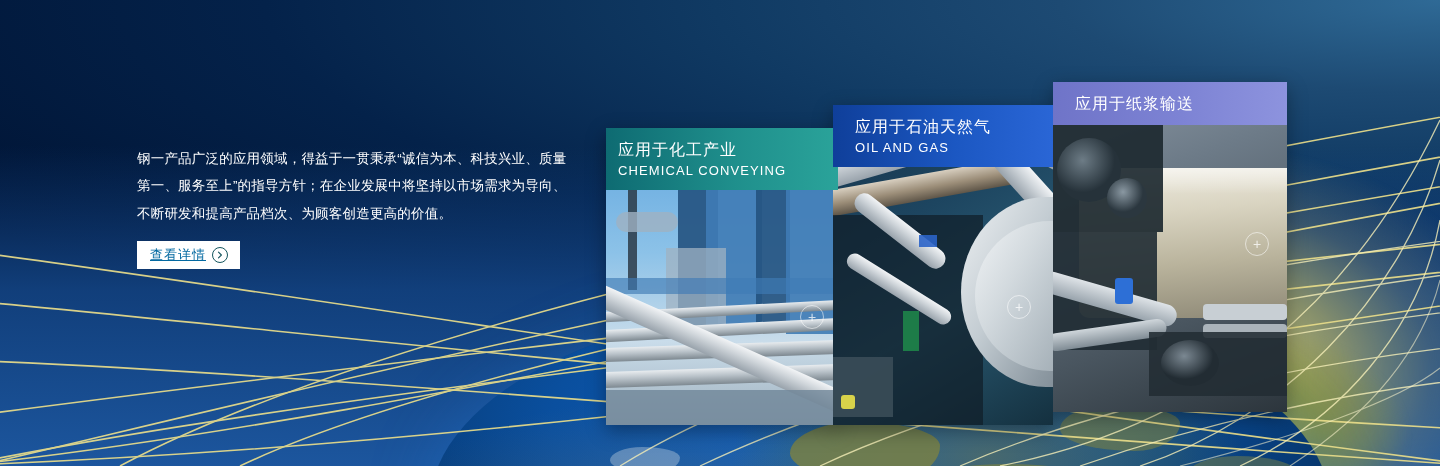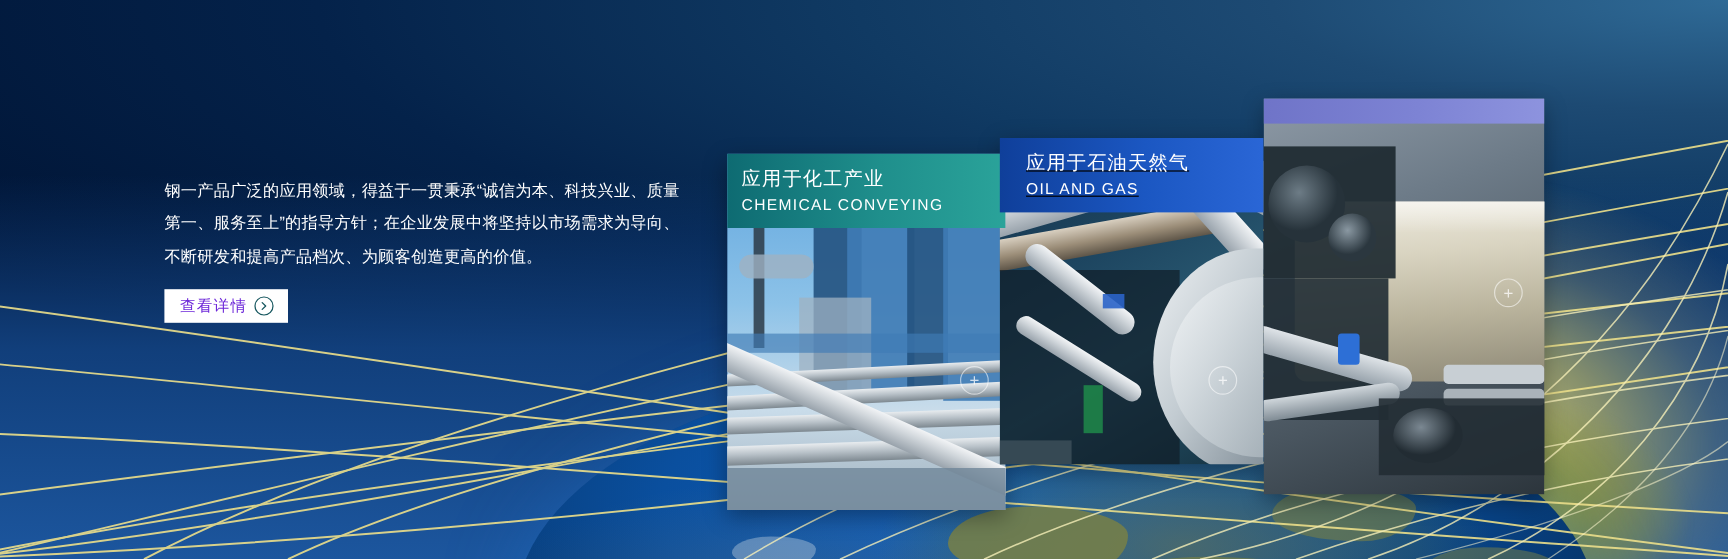--- a/index.html
+++ b/index.html
@@ -61,23 +61,23 @@
     paint-order:stroke fill;
     text-shadow:0 2px 2px rgba(0,0,0,.35);
   }
   .desc{
     margin:14px 0 0 0;width:440px;
     font-size:13.5px;line-height:2.02;color:#ffffff;letter-spacing:.2px;
   }
   .more-btn{
     display:inline-flex;align-items:center;gap:6px;
     margin-top:14px;padding:6px 12px 6px 13px;
-    background:#ffffff;color:#6d28d9;
+    background:#ffffff;color:#0369a1;
     font-size:13px;line-height:1;letter-spacing:1px;
-    border:0;cursor:pointer;
+    border:0;cursor:pointer;text-decoration:underline;
   }
   .more-btn .arrow-circle{
     width:14px;height:14px;flex:0 0 14px;border:1px solid #15565e;border-radius:50%;
     display:inline-flex;align-items:center;justify-content:center;
   }
   .more-btn .arrow-circle svg{display:block;}
   
   .card{position:absolute;overflow:hidden;box-shadow:0 6px 18px rgba(0,0,0,.35);}
   .card .cap{
     position:relative;z-index:3;padding:11px 0 10px 22px;color:#fff;
@@ -89,21 +89,21 @@
   .plus{
     position:absolute;z-index:4;width:22px;height:22px;border-radius:50%;
     border:1px solid rgba(255,255,255,.55);
     display:flex;align-items:center;justify-content:center;
     color:rgba(255,255,255,.75);font-size:14px;line-height:1;
   }
   
   #card-chemical{left:606px;top:128px;width:232px;height:297px;}
   #card-chemical .cap{background:linear-gradient(90deg,#0e6b72 0%,#1f8f8c 55%,#2aa39a 100%);padding-left:12px;}
   
-  #card-oil{left:833px;top:115px;width:220px;height:272px;text-decoration:underline;}
+  #card-oil{left:833px;top:105px;width:220px;height:320px;}
   #card-oil .cap{background:linear-gradient(90deg,#0f3f9a 0%,#1b57c2 55%,#2a66d6 100%);}
   
   #card-pulp{left:1053px;top:82px;width:234px;height:330px;}
   #card-pulp .cap{background:linear-gradient(90deg,#6f74c8 0%,#7d83d4 55%,#8d93de 100%);}
   .pipe{position:absolute;background:linear-gradient(180deg,#f2f4f6 0%,#cfd5da 40%,#98a2ab 100%);border-radius:40px;}
   .struct{position:absolute;background:#3f7bb5;opacity:.9;}
   .struct.dark{background:#24527f;}
   .struct.pale{background:#9fb2c2;}
   .steel{position:absolute;background:linear-gradient(180deg,#e8ecef 0%,#b9c2c9 45%,#7d8890 100%);}
   .dark-mass{position:absolute;background:#13212d;opacity:.85;}
@@ -231,17 +231,18 @@
       <div class="dark-mass" style="left:-6px;top:150px;width:110px;height:118px;background:#202c34;opacity:.9"></div>
       <div class="pipe" style="left:-14px;top:206px;width:140px;height:22px;transform:rotate(16deg);background:linear-gradient(180deg,#dfe4e8,#98a3ac)"></div>
       <div class="pipe" style="left:-6px;top:244px;width:120px;height:18px;transform:rotate(-8deg);background:linear-gradient(180deg,#cfd6db,#7f8b94)"></div>
       <div style="position:absolute;left:62px;top:196px;width:18px;height:26px;background:#2d6fd6;border-radius:3px"></div>
       <div style="position:absolute;left:150px;top:222px;width:84px;height:16px;background:#c8cfd4;border-radius:4px"></div>
       <div style="position:absolute;left:150px;top:242px;width:84px;height:14px;background:#aab3ba;border-radius:4px"></div>
       <div class="dark-mass" style="left:96px;top:250px;width:140px;height:64px;background:#222c33;opacity:.88"></div>
       <div style="position:absolute;left:108px;top:258px;width:58px;height:46px;border-radius:50%;background:radial-gradient(50% 50% at 40% 35%,#7b8892,#222c33)"></div>
     </div>
     <div class="cap">
+      <div class="cn">应用于纸浆输送</div>
     </div>
     <div class="plus" style="right:18px;top:150px;">+</div>
   </div>
 
 </div>
 
 </body></html>

